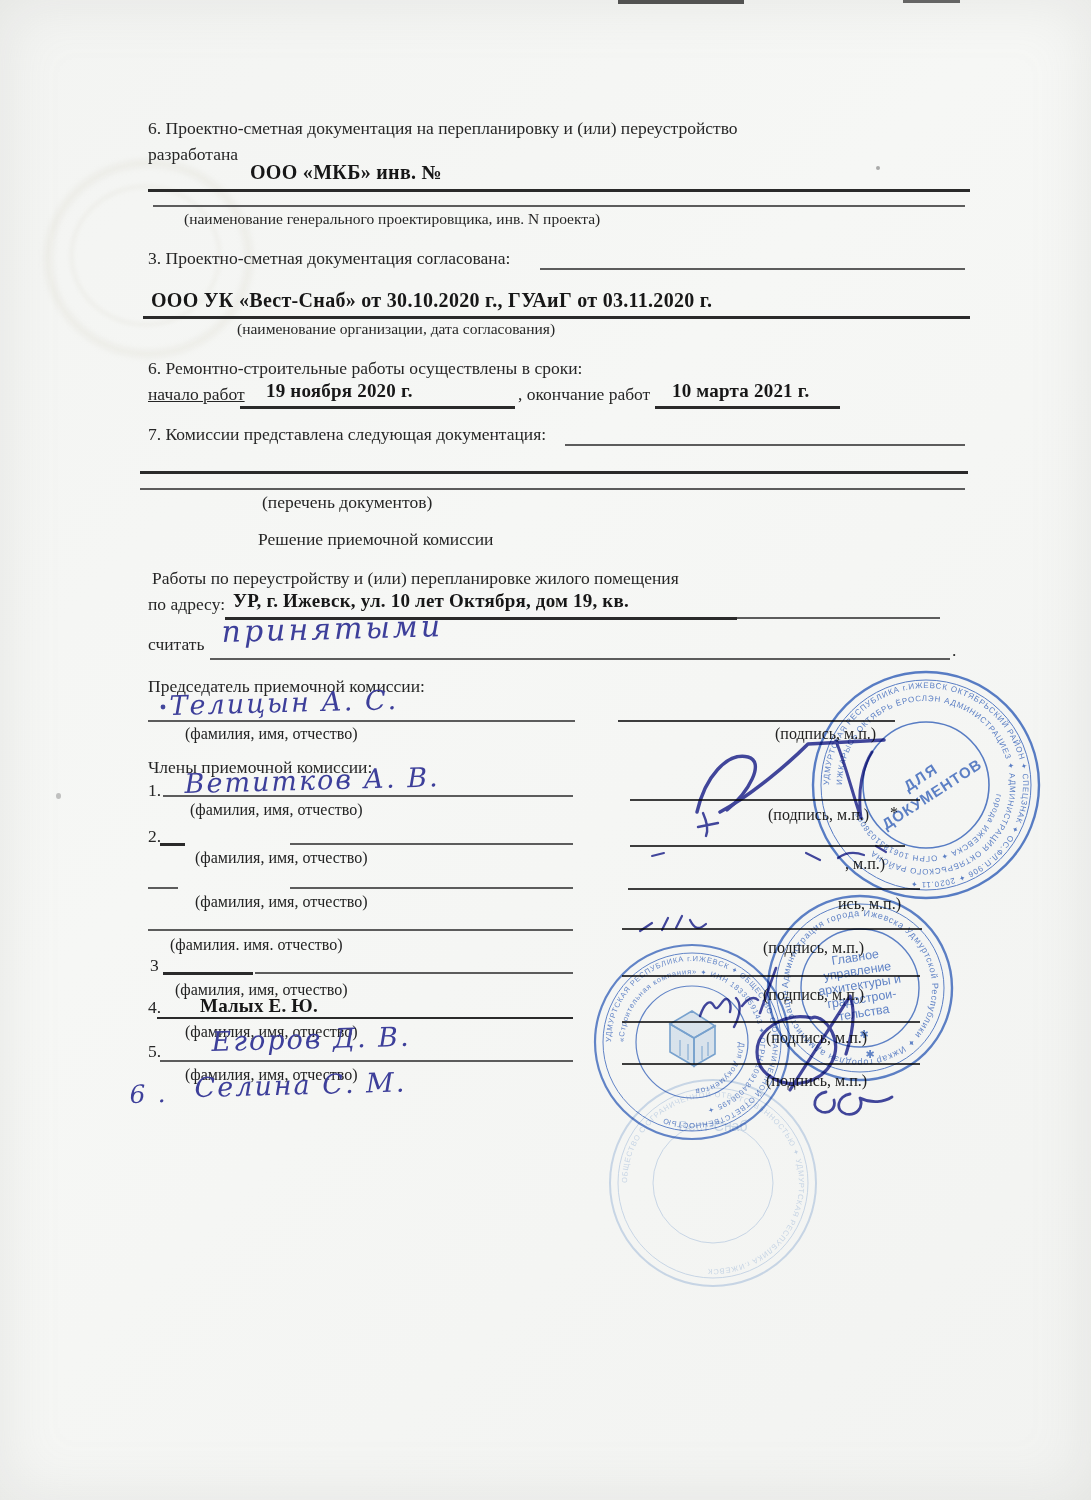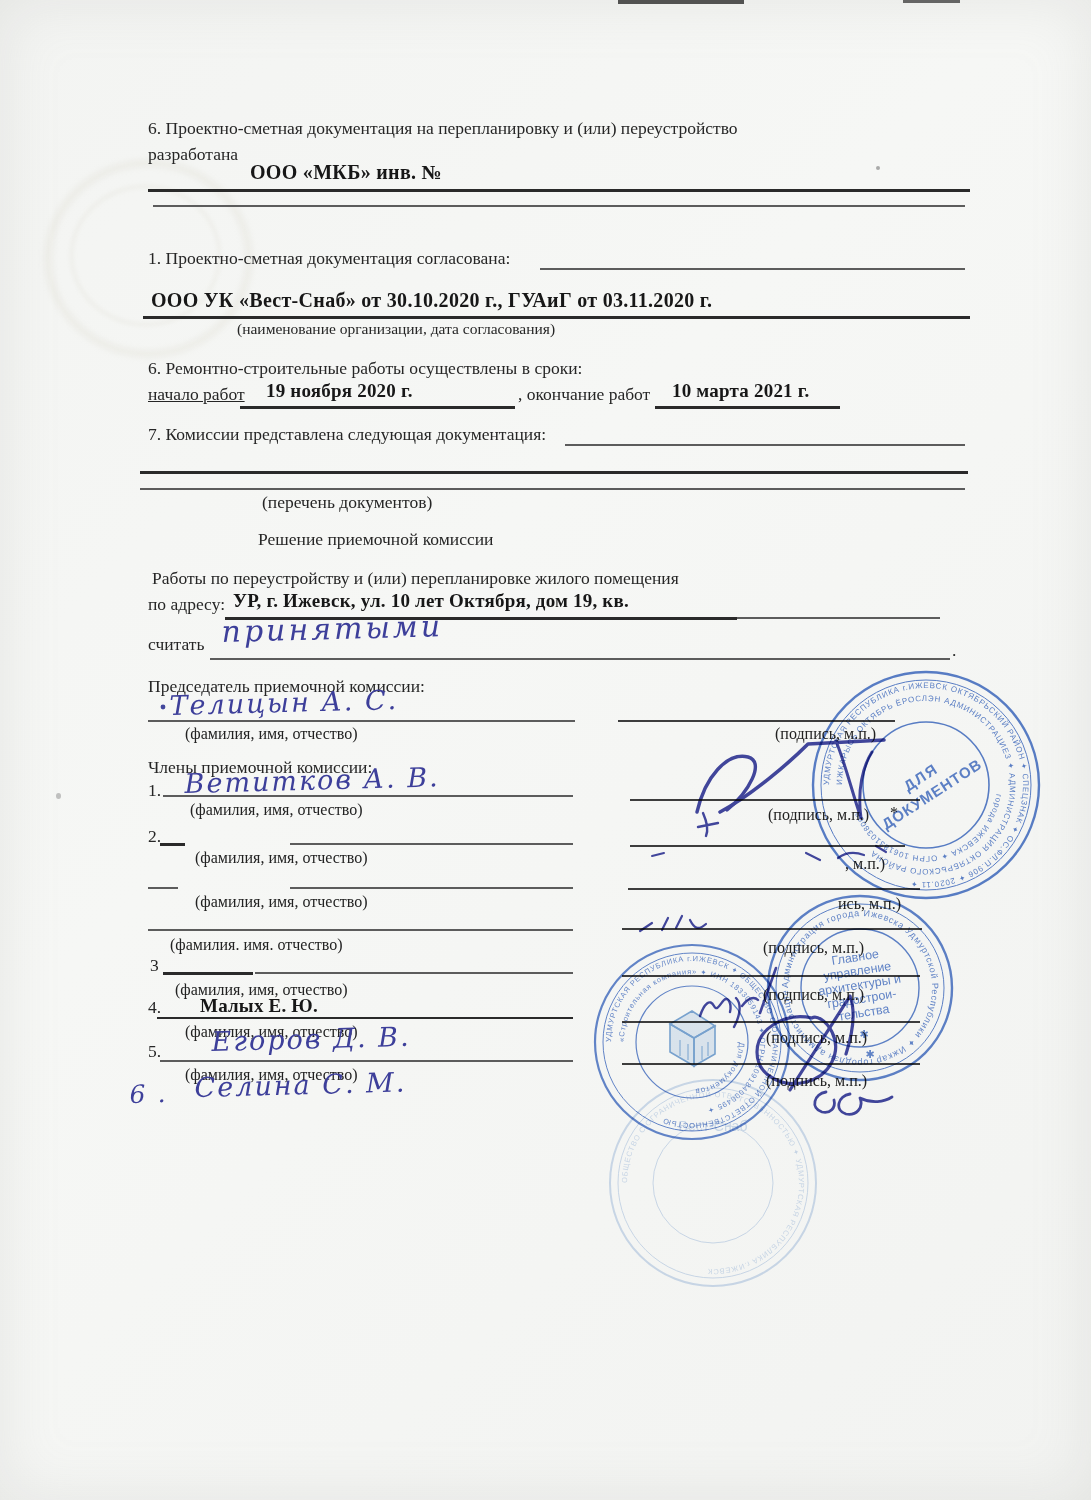--- a/index.html
+++ b/index.html
@@ -51,22 +51,23 @@
   <div class="artifact" style="left:56px;top:793px;width:5px;height:6px;border-radius:50%;background:#8a8a8a;opacity:.5;"></div>
 
   <div class="emboss"></div>
   <div class="emboss2"></div>
 
   <div class="abs t" style="left:148px;top:118px;">6. Проектно-сметная  документация на перепланировку и (или) переустройство</div>
   <div class="abs t" style="left:148px;top:144px;">разработана</div>
   <div class="abs v20" style="left:250px;top:161px;">ООО «МКБ» инв. №</div>
   <div class="ln" style="left:148px;top:189px;width:822px;height:3px;"></div>
   <div class="ln lnthin" style="left:153px;top:205px;width:812px;height:1.5px;"></div>
-
-  <div class="abs t" style="left:148px;top:248px;">1. Проектно-сметная документация согласована:</div>
+  <div class="abs small" style="left:184px;top:210px;">(наименование генерального проектировщика, инв. N проекта)</div>
+
+  <div class="abs t" style="left:148px;top:248px;">3. Проектно-сметная документация согласована:</div>
   <div class="ln lnthin" style="left:540px;top:268px;width:425px;height:1.5px;"></div>
   <div class="abs v20" style="left:151px;top:289px;">ООО УК «Вест-Снаб» от 30.10.2020 г.,  ГУАиГ  от 03.11.2020 г.</div>
   <div class="ln" style="left:143px;top:316px;width:827px;height:3px;"></div>
   <div class="abs small" style="left:237px;top:320px;">(наименование организации, дата согласования)</div>
 
   <div class="abs t" style="left:148px;top:358px;">6. Ремонтно-строительные работы осуществлены в сроки:</div>
   <div class="abs t" style="left:148px;top:384px;text-decoration:underline;">начало работ</div>
   <div class="abs v19" style="left:266px;top:380px;">19 ноября 2020 г.</div>
   <div class="ln" style="left:240px;top:406px;width:275px;height:2.5px;"></div>
   <div class="abs t" style="left:518px;top:384px;">, окончание работ</div>

